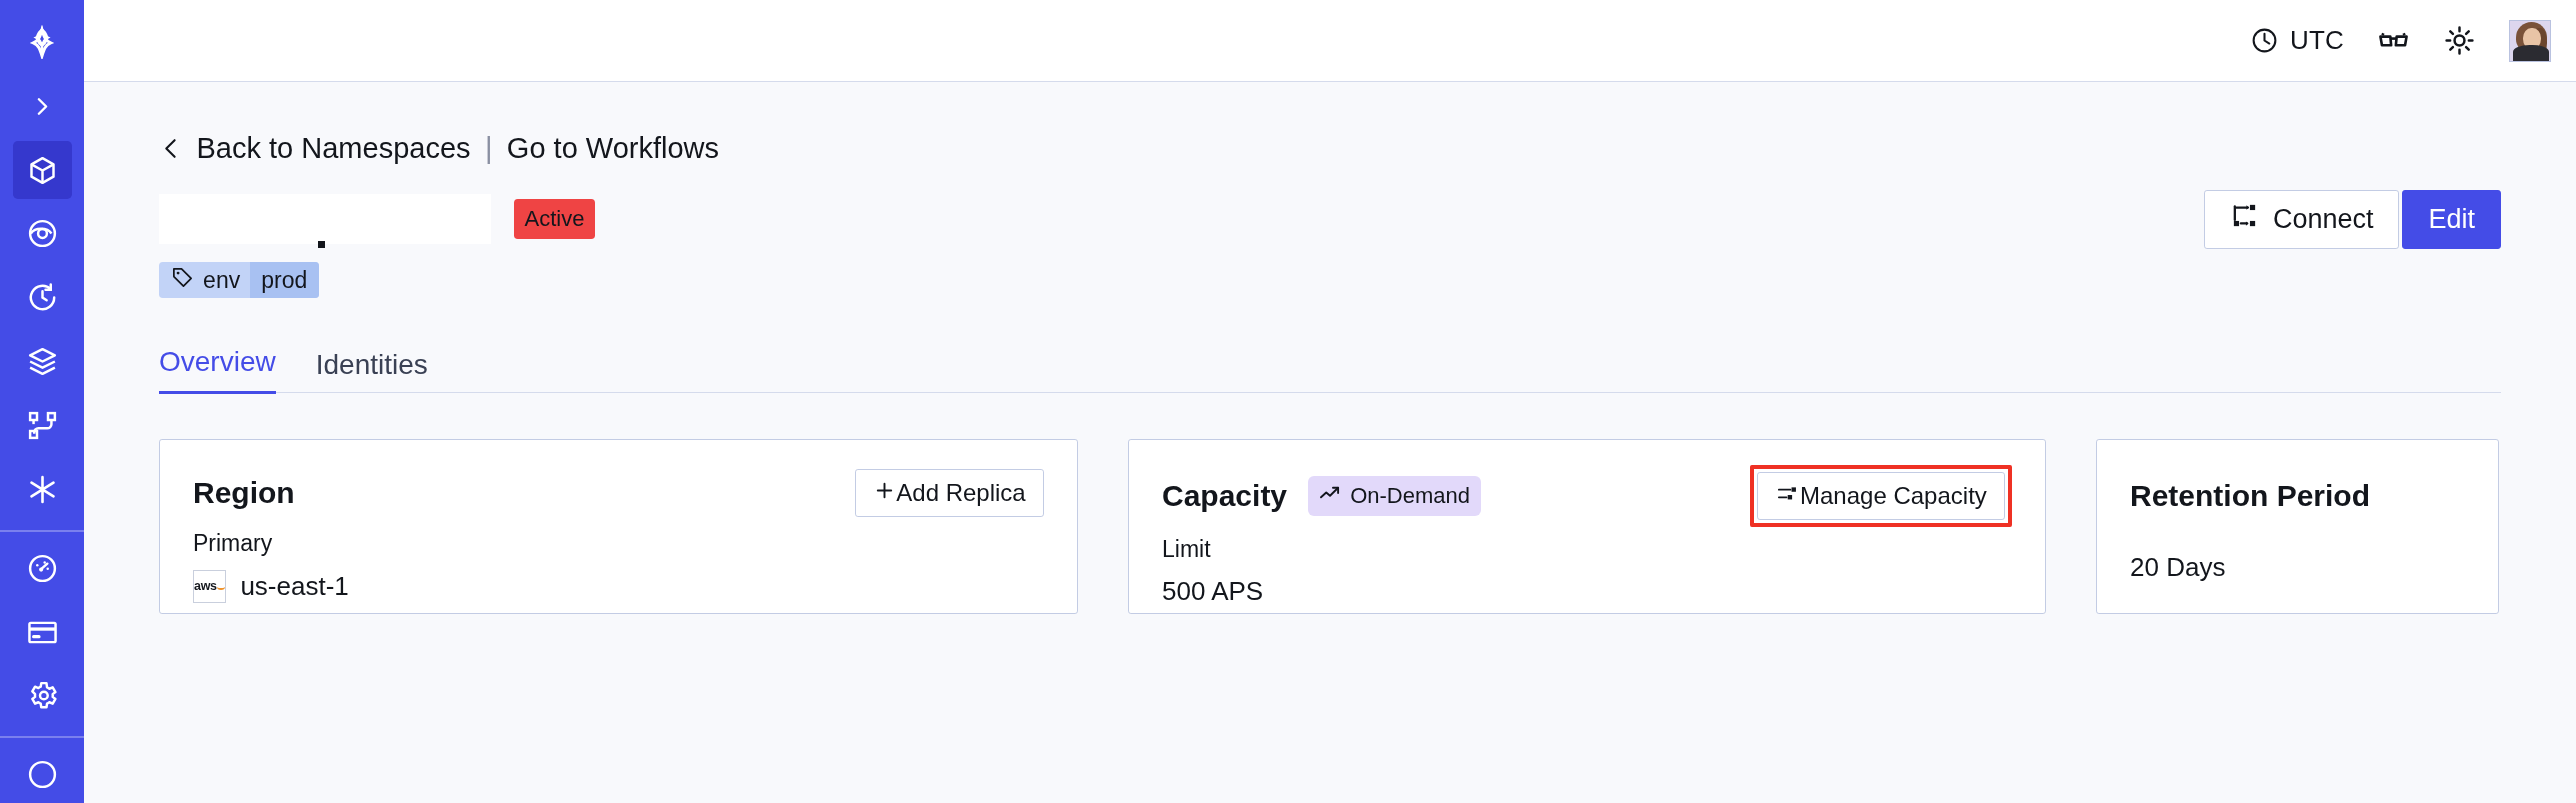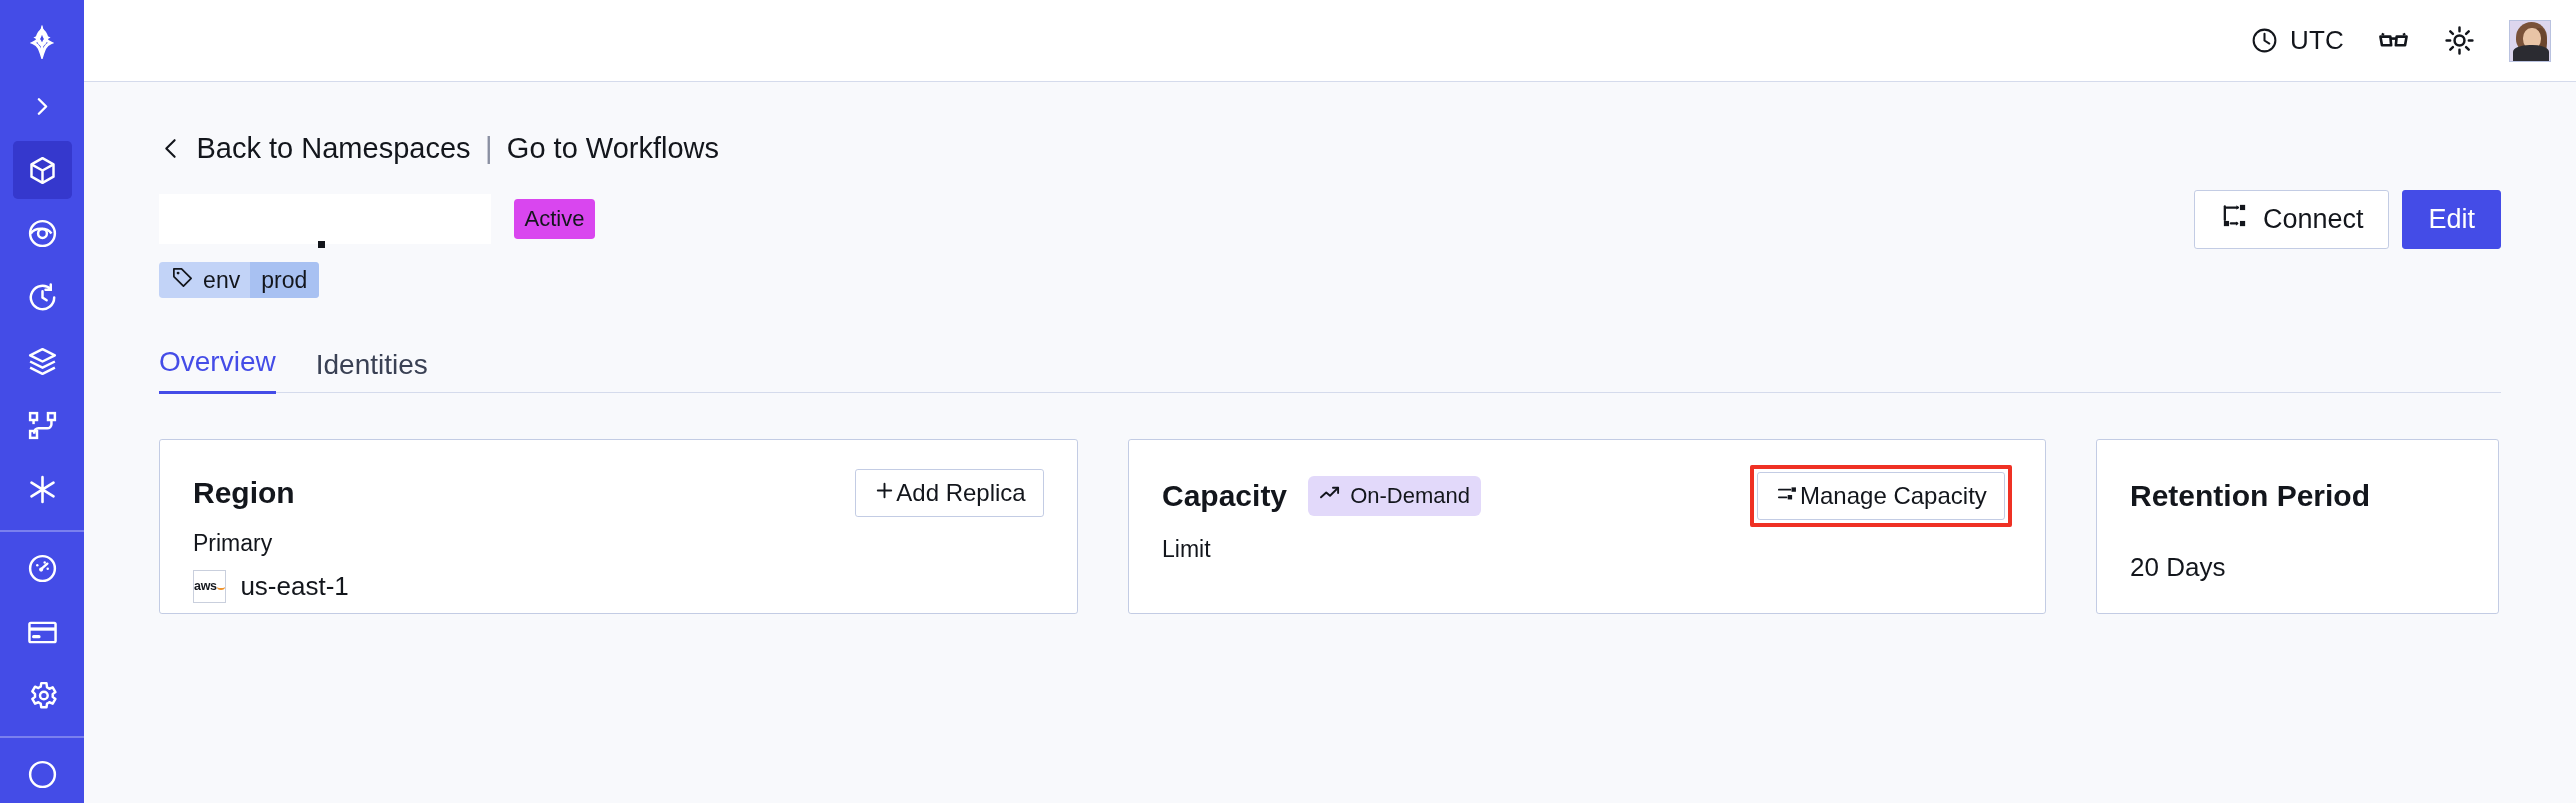--- a/index.html
+++ b/index.html
@@ -87,27 +87,27 @@
   }
   .title-redact {
     width: 332px; height: 50px; background: #ffffff;
     position: relative;
   }
   .title-redact::after {
     content: ""; position: absolute; left: 159px; bottom: -3.8px;
     width: 6.7px; height: 6.7px; background: #13161c;
   }
   .badge-active {
-    background: #d946ef; color: #13161c;
+    background: #ef4444; color: #13161c;
     font-size: 22px; line-height: 1;
     padding: 8.6px 10.5px; border-radius: 3.8px;
     margin-left: 23px;
   }
   .title-actions {
-    margin-left: auto; display: flex; align-items: center; gap: 13px;
+    margin-left: auto; display: flex; align-items: center; gap: 3px;
   }
   .btn {
     display: inline-flex; align-items: center; justify-content: center;
     gap: 14.4px; font-size: 27px; cursor: pointer; white-space: nowrap;
   }
   .btn-outline {
     background: #ffffff; border: 1px solid #c3cce4; color: #13161c;
     height: 59px; padding: 0 25px; border-radius: 2.9px;
   }
   .btn-primary {
@@ -436,20 +436,21 @@
                     <path d="M3 8h12M3 16h8"></path>
                     <rect x="16.2" y="5.6" width="4.6" height="4.6" fill="#13161c" stroke="none"></rect>
                     <rect x="12.2" y="13.6" width="4.6" height="4.6" fill="#13161c" stroke="none"></rect>
                   </svg>
                 </span>
                 <span>Manage Capacity</span>
               </button>
             </span>
           </div>
           <div class="card-sub">Limit</div>
+          <div class="card-val">500 APS</div>
         </section>
 
         <section class="card card-retention">
           <div class="card-head">
             <span class="card-title">Retention Period</span>
           </div>
           <div class="ret-val">20 Days</div>
         </section>
 
       </div>

